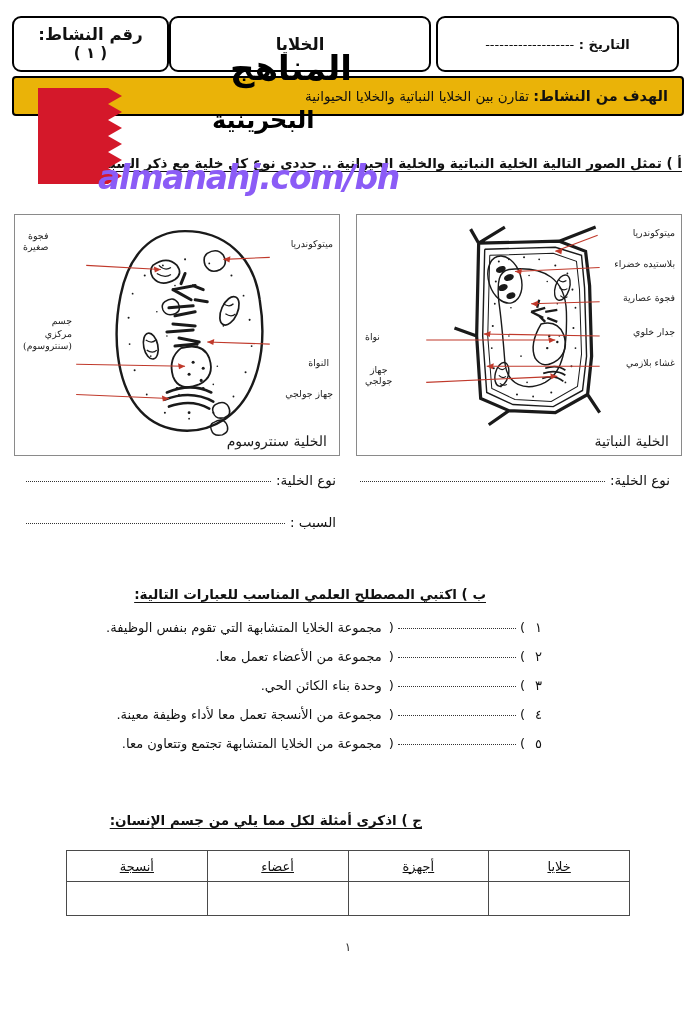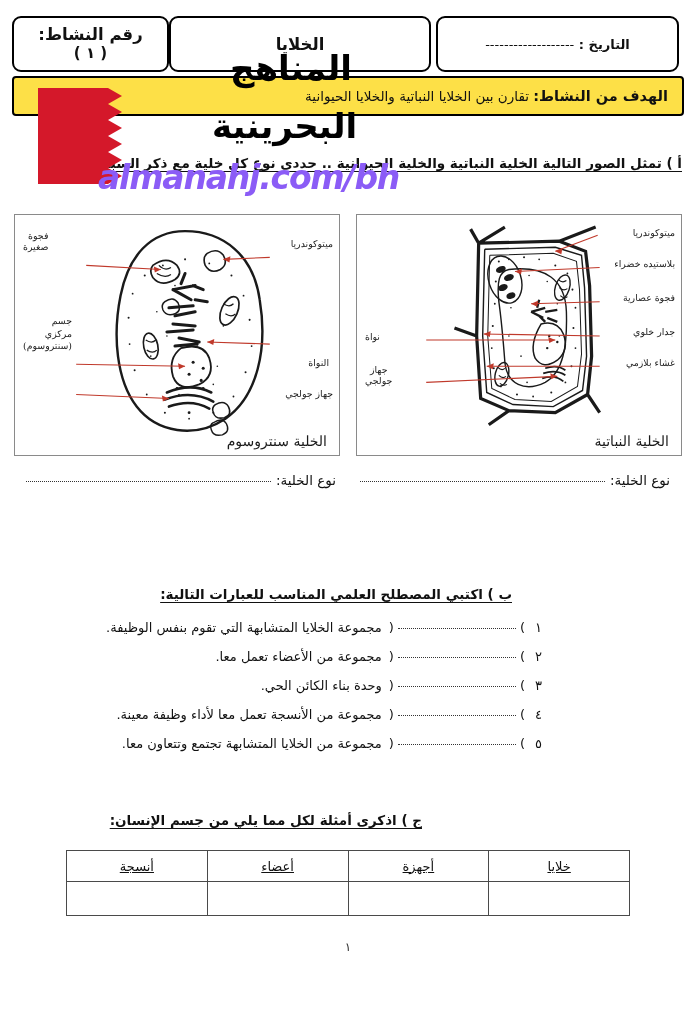--- a/index.html
+++ b/index.html
@@ -60,21 +60,21 @@
   
   .objective-box {
     position: absolute;
     top: 76px; right: 12px; left: 12px;
     height: 40px;
     border: 2.2px solid #000;
     border-radius: 4px;
     display: flex;
     align-items: center;
     padding: 0 14px;
-    background: #fde047;
+    background: #eab308;
   }
   .objective-text { font-size: 13.5px; }
   .objective-text b { font-weight: bold; font-size: 14.5px; }
 
   
   .q-a {
     position: absolute;
     top: 155px; right: 14px; left: 14px;
     font-size: 13.5px; font-weight: bold;
     text-decoration: underline;
@@ -134,21 +134,21 @@
   .dots {
     flex: 1;
     border-bottom: 1.6px dotted #333;
     transform: translateY(-3px);
     min-width: 40px;
   }
 
   
   .q-b {
     position: absolute;
-    top: 586px; right: 4px; left: 14px;
+    top: 586px; right: 30px; left: 14px;
     font-size: 13.5px; font-weight: bold;
     text-decoration: underline;
     text-underline-offset: 3px;
     text-align: right;
     padding-right: 180px;
   }
   .b-list {
     position: absolute;
     top: 620px; right: 14px; left: 14px;
     padding-right: 140px;
@@ -224,21 +224,21 @@
     font-weight: bold;
     font-family: "DejaVu Sans", "Liberation Sans", sans-serif;
     letter-spacing: -1px;
   }
   .wm-line1 {
     left: 230px; top: 48px;
     font-size: 34px;
   }
   .wm-line2 {
     left: 212px; top: 106px;
-    font-size: 34px;
+    font-size: 24px;
   }
   .wm-url {
     position: absolute;
     left: 98px; top: 158px;
     color: #8b5cf6;
     font-weight: bold;
     font-size: 33px;
     letter-spacing: -1.2px;
     font-family: "DejaVu Sans", "Liberation Sans", sans-serif;
     font-style: italic;
@@ -511,20 +511,24 @@
         <span class="ans-label">نوع الخلية:</span>
         <span class="dots"></span>
       </div>
     </div>
 
     <div class="ans-col">
       <div class="ans-line">
         <span class="ans-label">نوع الخلية:</span>
         <span class="dots"></span>
       </div>
+      <div class="ans-line">
+        <span class="ans-label">السبب :</span>
+        <span class="dots"></span>
+      </div>
     </div>
   </div>
 
   <div class="q-b">ب ) اكتبي المصطلح العلمي المناسب للعبارات التالية:</div>
 
   <div class="b-list">
     <div class="b-item">
       <span class="b-num">١</span>
       <span class="b-paren">)</span>
       <span class="b-blank"></span>

